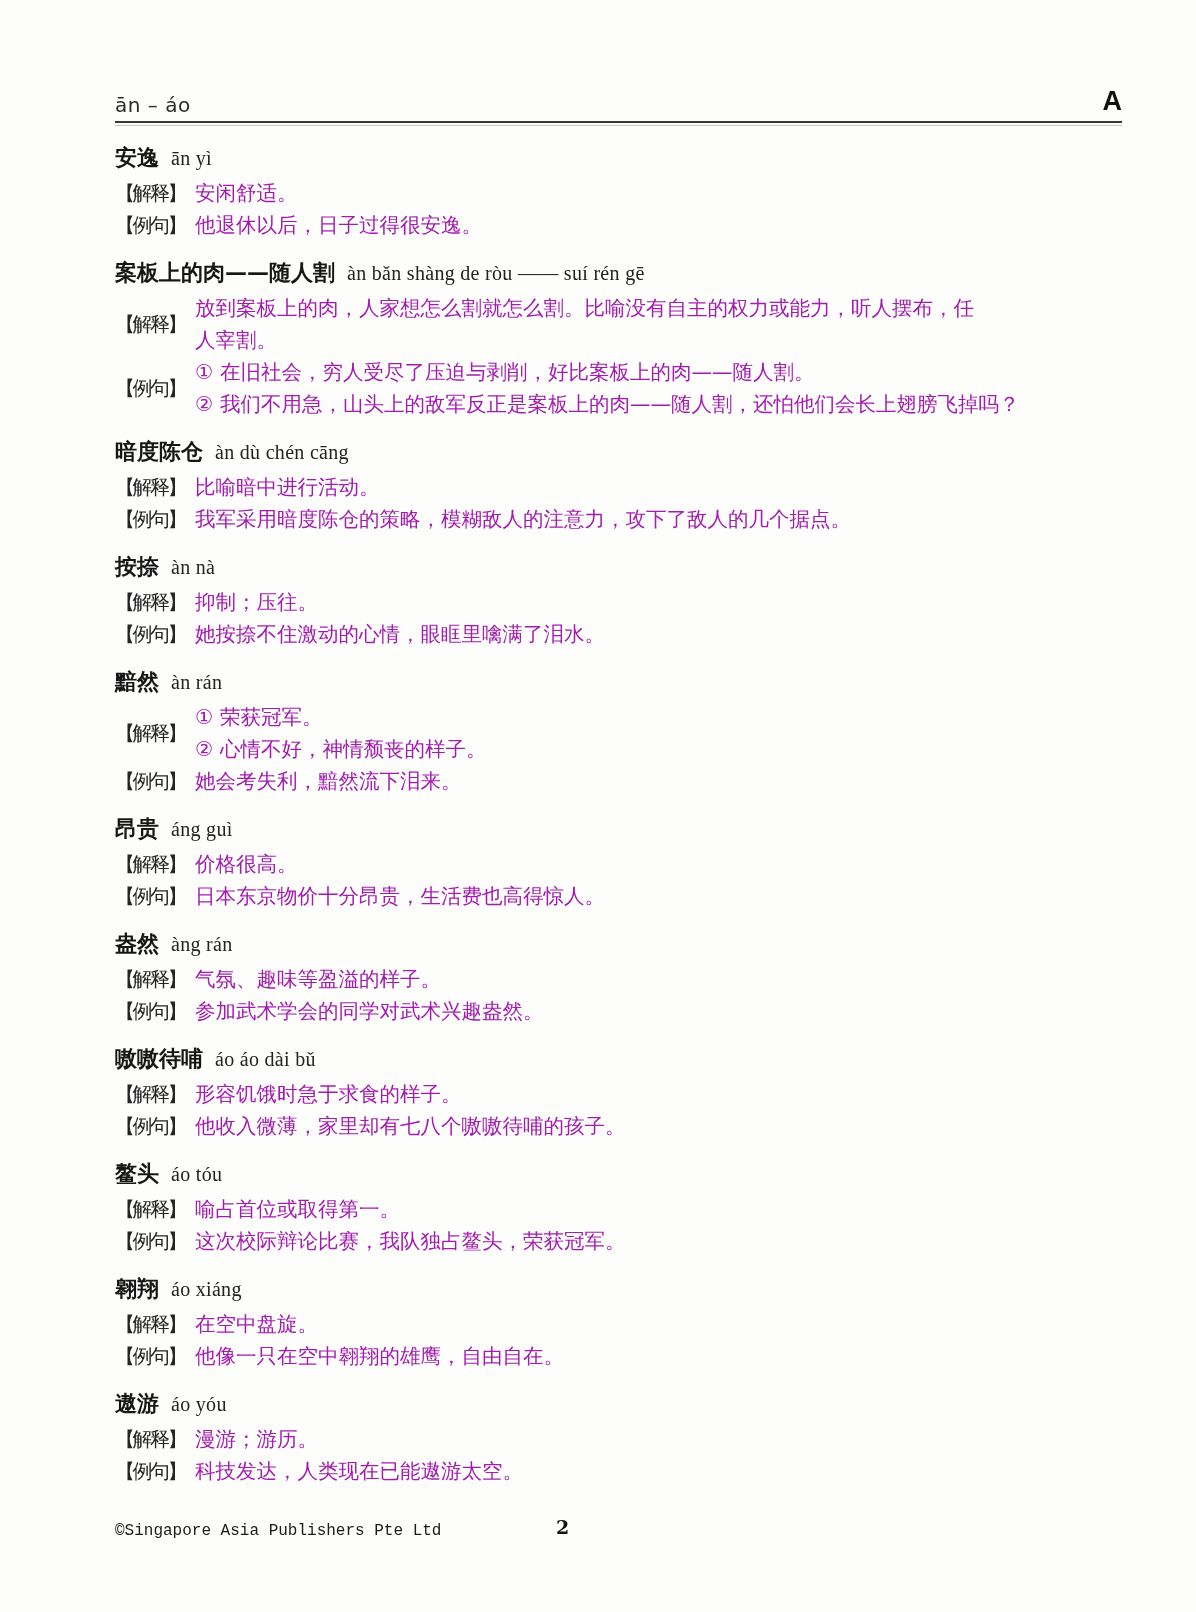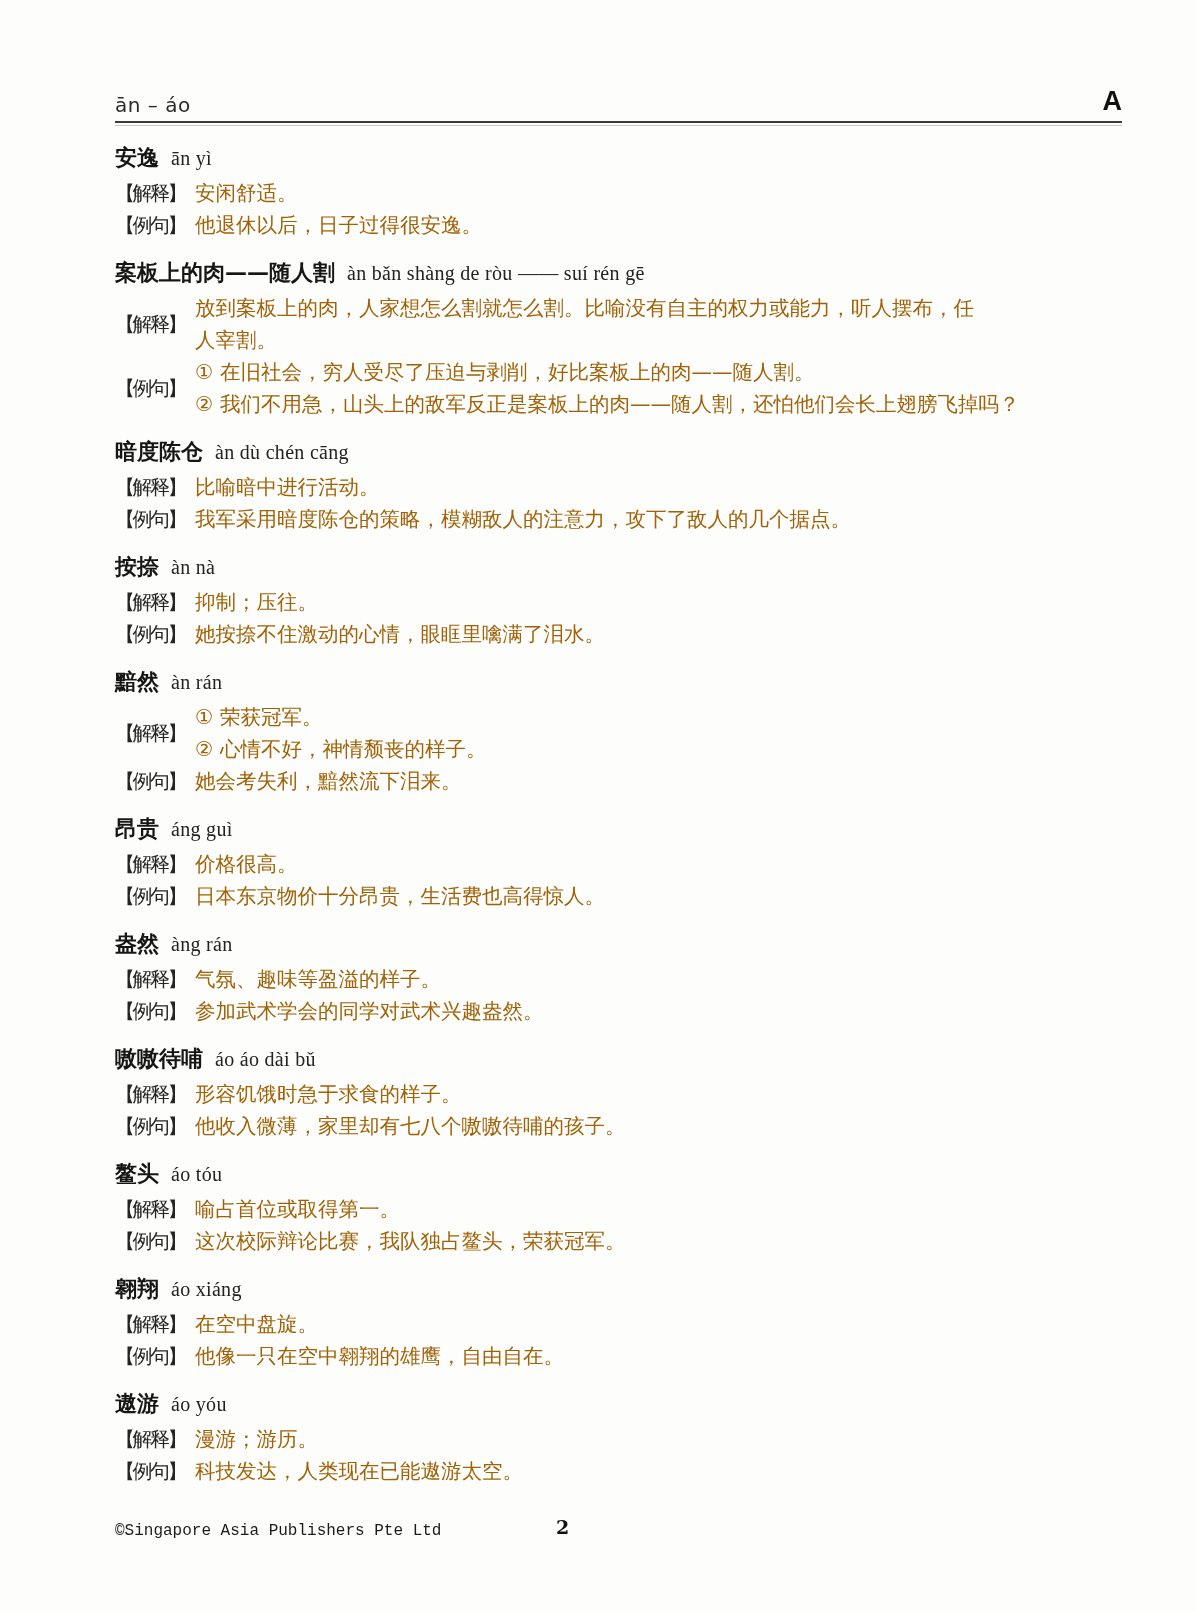--- a/index.html
+++ b/index.html
@@ -81,21 +81,21 @@
     line-height: 32px;
     color: #242424;
     letter-spacing: -2.5px;
     margin-right: 10px;
     white-space: nowrap;
   }
   .content { flex: 1 1 auto; }
   .line {
     font-size: 20.5px;
     line-height: 32px;
-    color: #a16207;
+    color: #a21caf;
     white-space: nowrap;
   }
   
   .footer {
     position: absolute;
     left: 0;
     bottom: 72px;
     width: 1196px;
     box-sizing: border-box;
     padding: 0 74px 0 115px;

